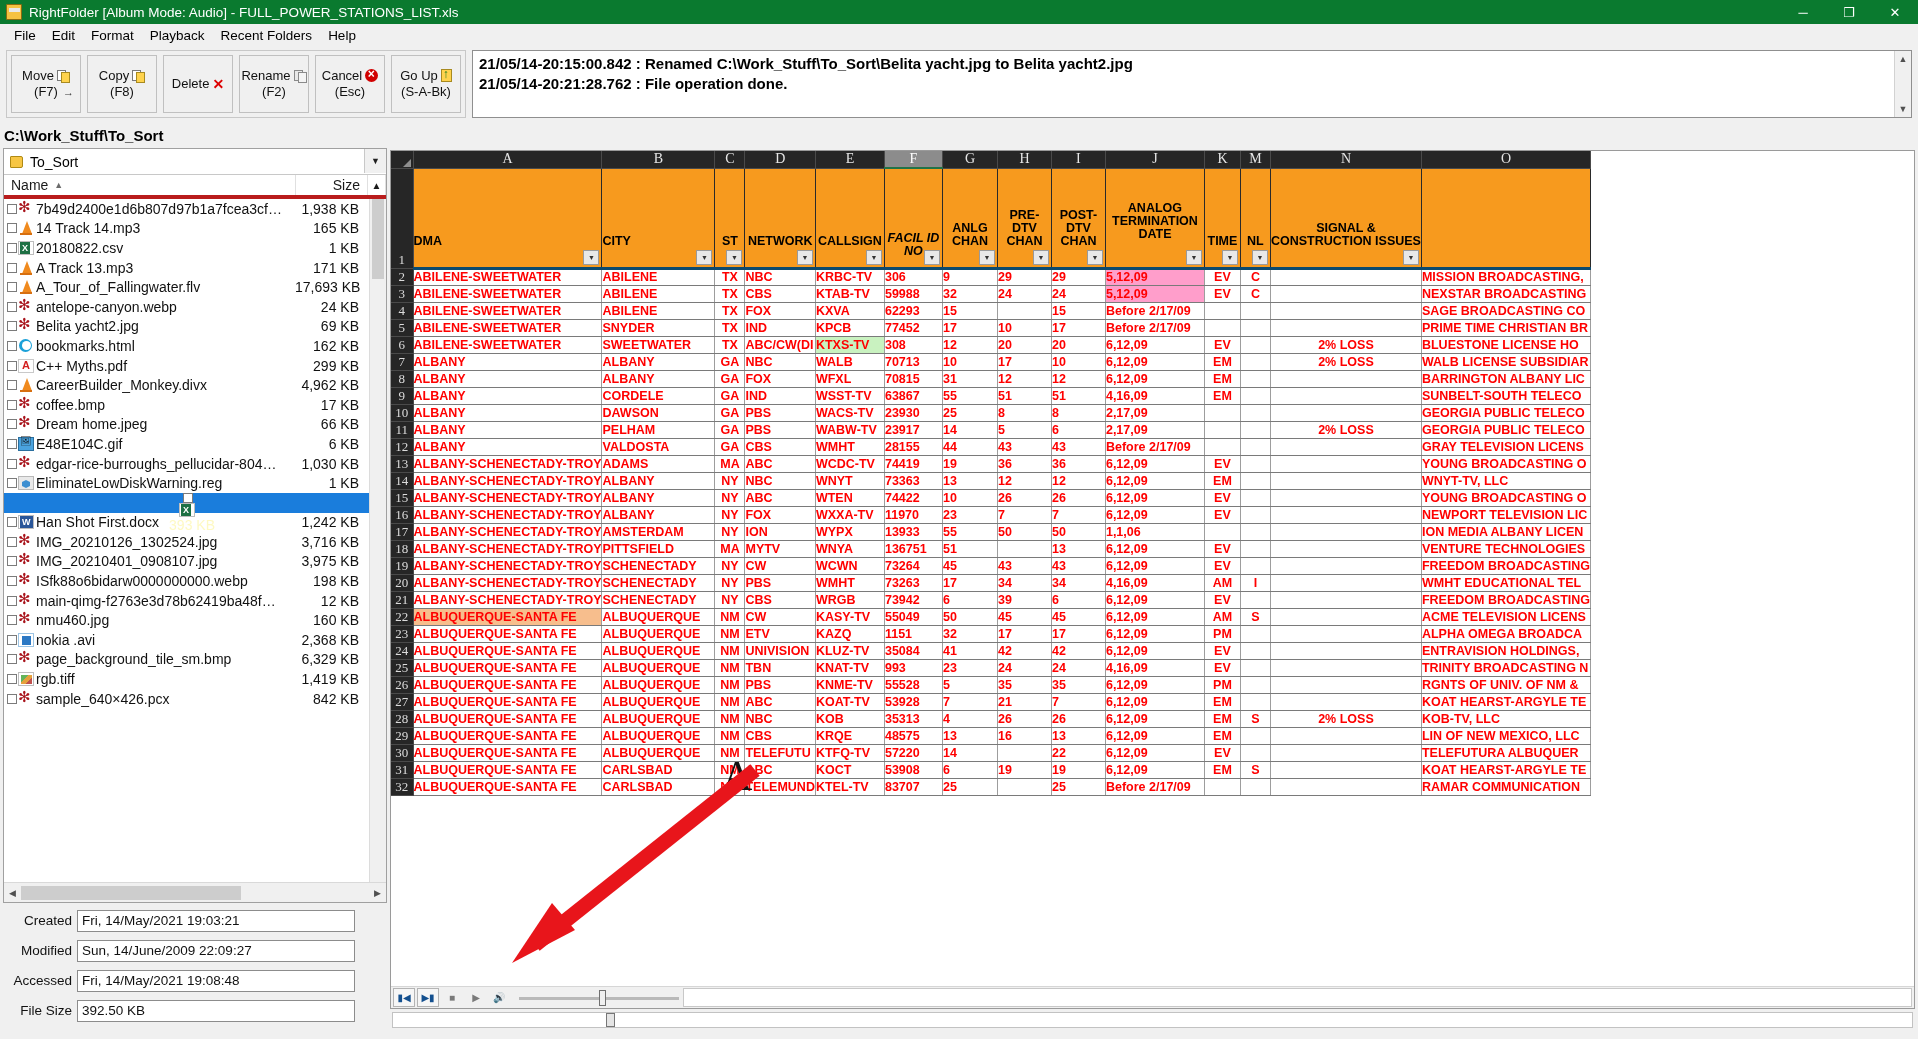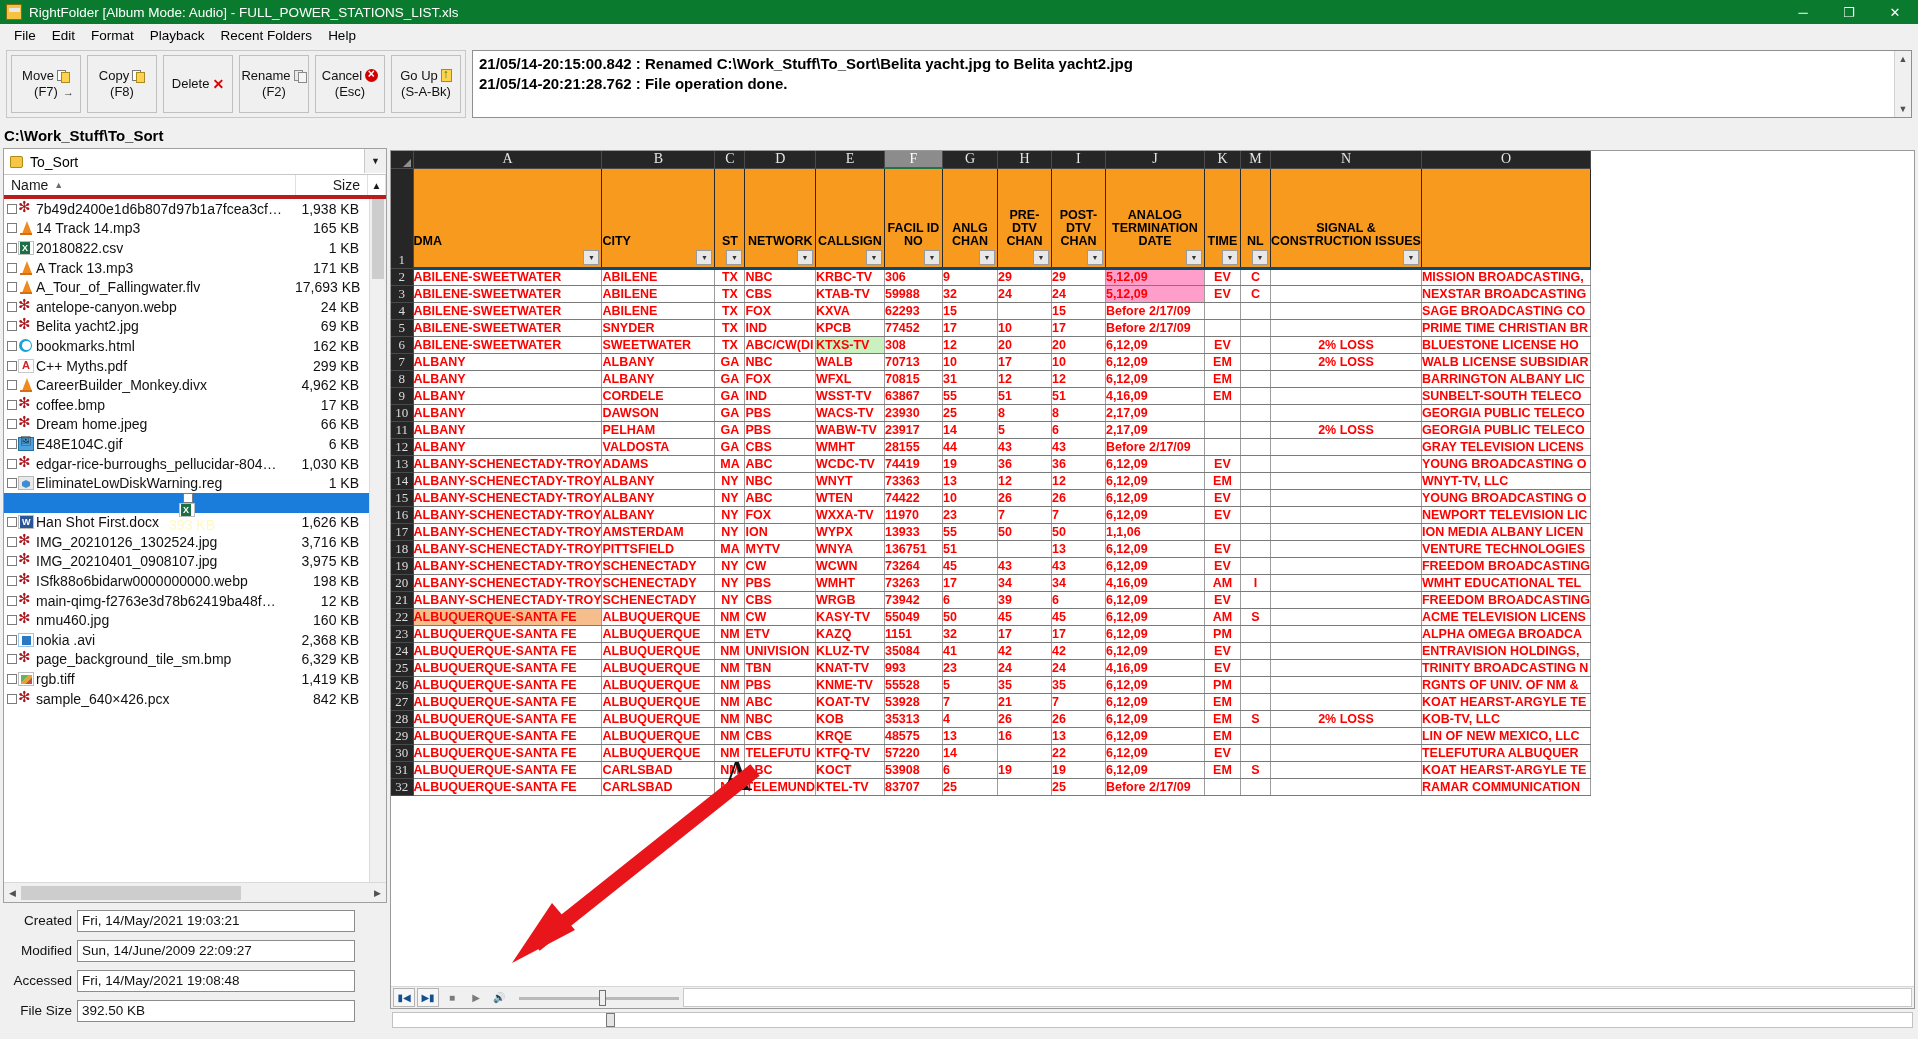--- a/index.html
+++ b/index.html
@@ -443,21 +443,21 @@
             <div class="frow sel">
               <span class="fchk"></span>
               <span class="ficon i-xls2"></span>
               <span class="fname">FULL_POWER_STATIONS_LIST.xls</span>
               <span class="fsize">393 KB</span>
             </div>
             <div class="frow">
               <span class="fchk"></span>
               <span class="ficon i-doc"></span>
               <span class="fname">Han Shot First.docx</span>
-              <span class="fsize">1,626 KB</span>
+              <span class="fsize">1,242 KB</span>
             </div>
             <div class="frow">
               <span class="fchk"></span>
               <span class="ficon i-img"></span>
               <span class="fname">IMG_20210126_1302524.jpg</span>
               <span class="fsize">3,716 KB</span>
             </div>
             <div class="frow">
               <span class="fchk"></span>
               <span class="ficon i-img"></span>
@@ -598,37 +598,37 @@
                 </td>
                 <td class="hcell ctr">
                   <div style="padding-bottom: 19px;">NETWORK</div>
                   <span class="filt">▼</span>
                 </td>
                 <td class="hcell ctr">
                   <div style="padding-bottom: 19px;">CALLSIGN</div>
                   <span class="filt">▼</span>
                 </td>
                 <td class="hcell ctr">
-                  <div style="padding-bottom: 19px;">FACIL ID NO</div>
+                  <div style="padding-bottom: 9px; font-style: italic;">FACIL ID NO</div>
                   <span class="filt">▼</span>
                 </td>
                 <td class="hcell ctr">
                   <div style="padding-bottom: 19px;">ANLG CHAN</div>
                   <span class="filt">▼</span>
                 </td>
                 <td class="hcell ctr">
                   <div style="padding-bottom: 19px;">PRE-DTV CHAN</div>
                   <span class="filt">▼</span>
                 </td>
                 <td class="hcell ctr">
                   <div style="padding-bottom: 19px; margin-top: 40px;">POST-DTV CHAN</div>
                   <span class="filt">▼</span>
                 </td>
                 <td class="hcell ctr">
-                  <div style="padding-bottom: 19px;">ANALOG TERMINATION DATE</div>
+                  <div style="padding-bottom: 26px;">ANALOG TERMINATION DATE</div>
                   <span class="filt">▼</span>
                 </td>
                 <td class="hcell ctr">
                   <div style="padding-bottom: 19px;">TIME</div>
                   <span class="filt">▼</span>
                 </td>
                 <td class="hcell ctr">
                   <div style="padding-bottom: 19px;">NL</div>
                   <span class="filt">▼</span>
                 </td>

